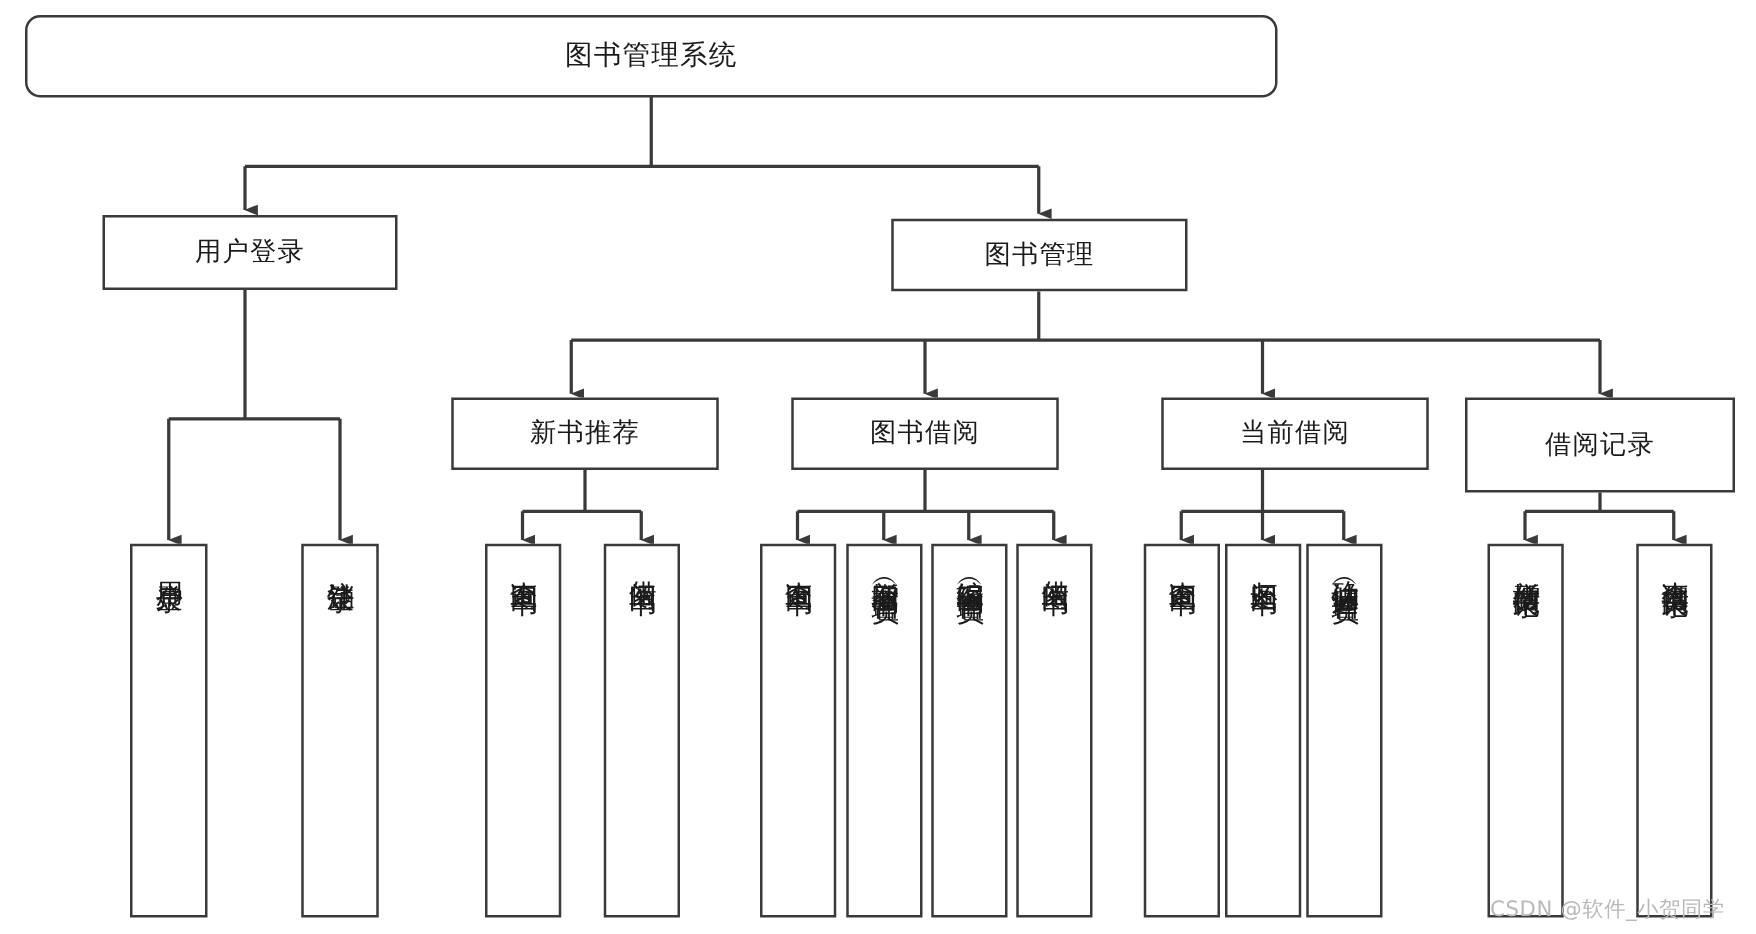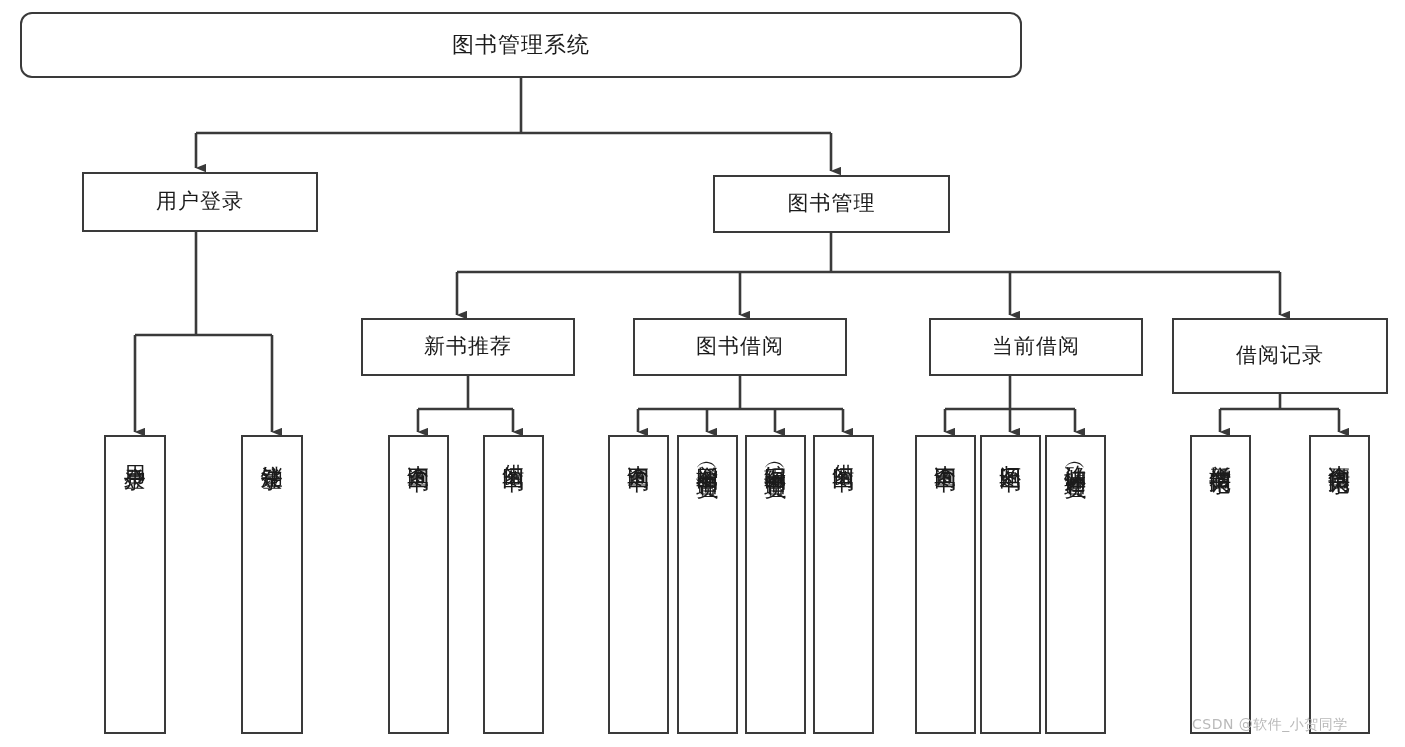--- a/index.html
+++ b/index.html
@@ -54,21 +54,21 @@
   .node.vert .label {
     writing-mode: vertical-rl;
     text-orientation: upright;
     font-size: 22px;
     letter-spacing: 2px;
     line-height: 1.15;
   }
   .node.root .label { font-size: 22px; }
   .watermark {
     position: absolute;
-    font-size: 14px;
+    font-size: 17px;
     color: #b9b9b9;
     letter-spacing: 0.5px;
     white-space: nowrap;
     user-select: none;
   }
 </style>
 </head>
 <body>
 
 <div id="diagram-root">

